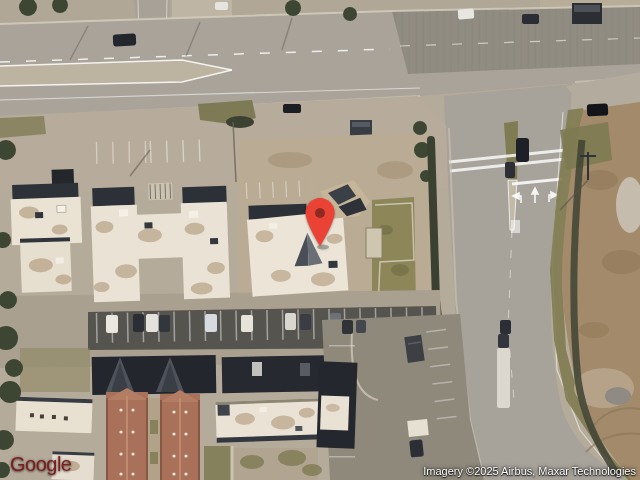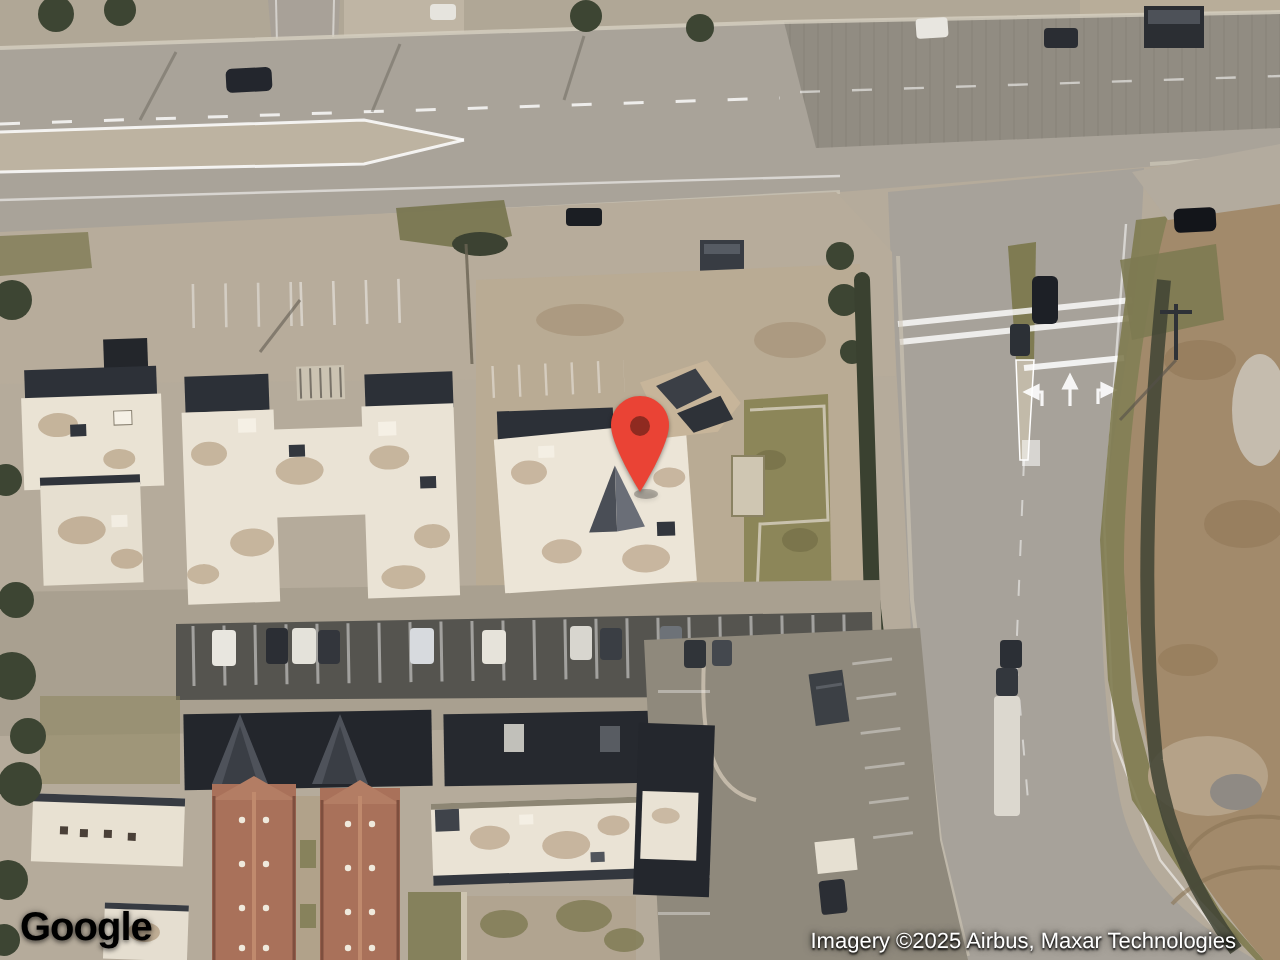--- a/index.html
+++ b/index.html
@@ -4,26 +4,26 @@
 <style>
   html,body{margin:0;padding:0;background:#222;}
   .map-viewport{
     position:relative;width:640px;height:480px;overflow:hidden;
     font-family:"Liberation Sans", sans-serif;
     background:#b5ab9b;
   }
   .map-viewport svg{display:block;}
   .google-logo{
     position:absolute;left:10px;bottom:4px;
-    color:#000000;font-size:20px;font-weight:700;letter-spacing:-0.5px;
+    color:#7f1d1d;font-size:20px;font-weight:400;letter-spacing:-0.5px;
     text-shadow:0 1px 2px rgba(0,0,0,.45), 0 0 3px rgba(0,0,0,.35);
     user-select:none;cursor:pointer;
   }
   .attribution{
-    position:absolute;right:22px;bottom:3px;
+    position:absolute;right:4px;bottom:3px;
     color:#fff;font-size:11px;
     text-shadow:0 0 2px rgba(0,0,0,.9), 0 0 4px rgba(0,0,0,.7), 0 1px 1px rgba(0,0,0,.8);
     user-select:none;
   }
   .pin{ filter:drop-shadow(0 1px 1px rgba(0,0,0,.4)); }
   .pin path{ fill:var(--pin-color,#EA4335); }
   .pin circle{ fill:var(--pin-dot-color,#8F2A20); }
 </style>
 </head>
 <body>

